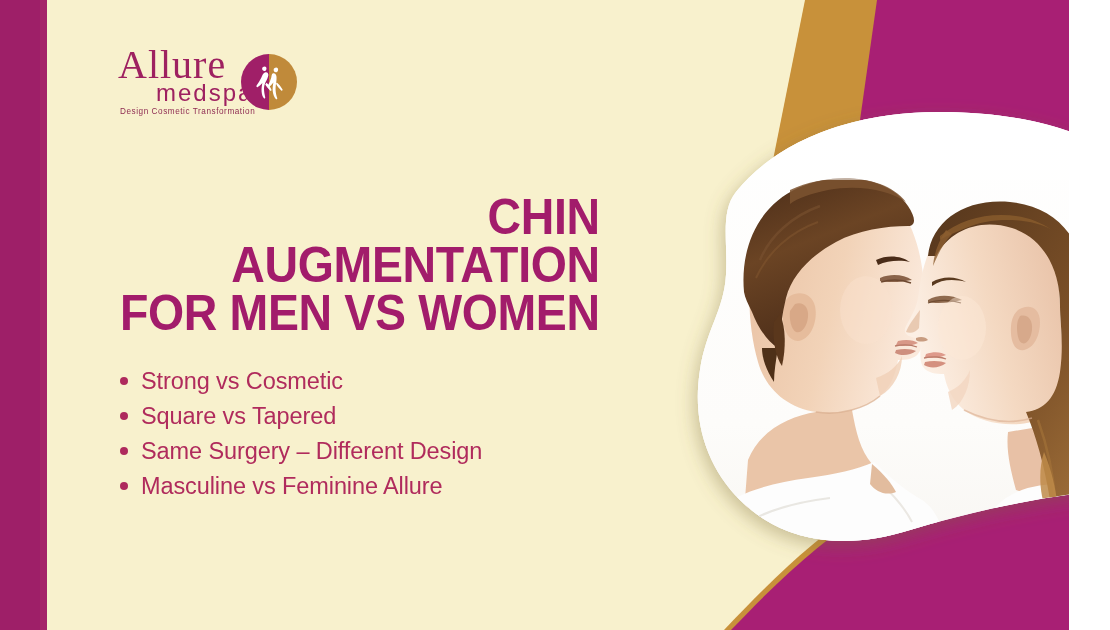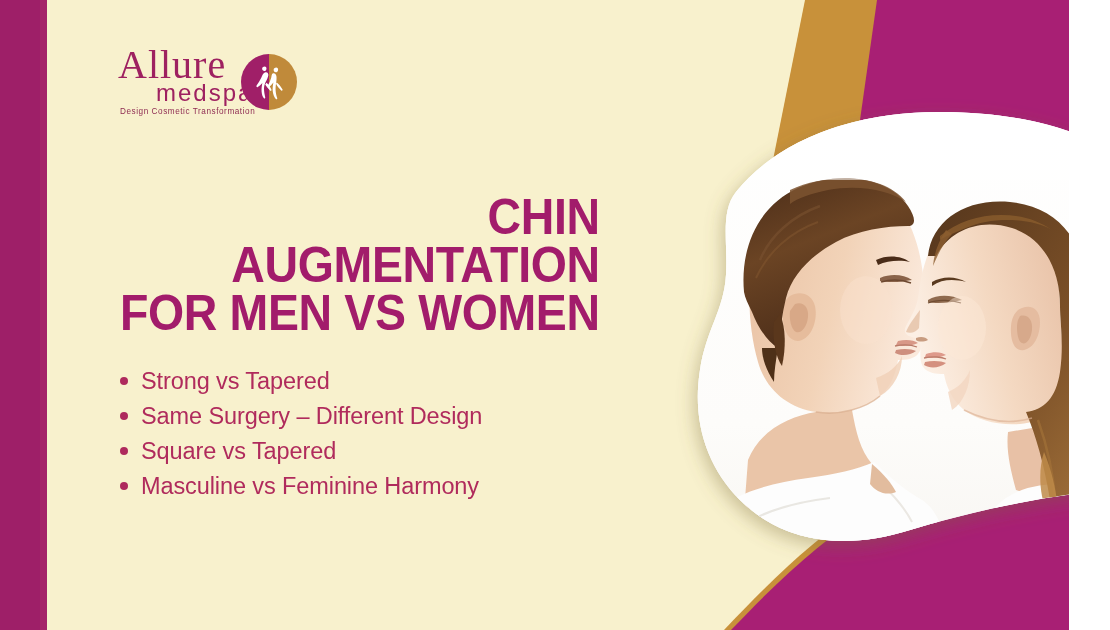--- a/index.html
+++ b/index.html
@@ -305,29 +305,29 @@
 
   <div class="headline">
     <div class="hl">CHIN</div>
     <div class="hl">AUGMENTATION</div>
     <div class="hl">FOR MEN VS WOMEN</div>
   </div>
 
   <div class="bullets">
     <div class="bullet">
       <span class="bullet-dot"></span>
-      <span class="bullet-text">Strong vs Tapered</span>
+      <span class="bullet-text">Strong vs Cosmetic</span>
+    </div>
+    <div class="bullet">
+      <span class="bullet-dot"></span>
+      <span class="bullet-text">Square vs Tapered</span>
     </div>
     <div class="bullet">
       <span class="bullet-dot"></span>
       <span class="bullet-text">Same Surgery – Different Design</span>
     </div>
     <div class="bullet">
       <span class="bullet-dot"></span>
-      <span class="bullet-text">Square vs Tapered</span>
-    </div>
-    <div class="bullet">
-      <span class="bullet-dot"></span>
-      <span class="bullet-text">Masculine vs Feminine Harmony</span>
+      <span class="bullet-text">Masculine vs Feminine Allure</span>
     </div>
   </div>
 
 </div>
 
 </body></html>

